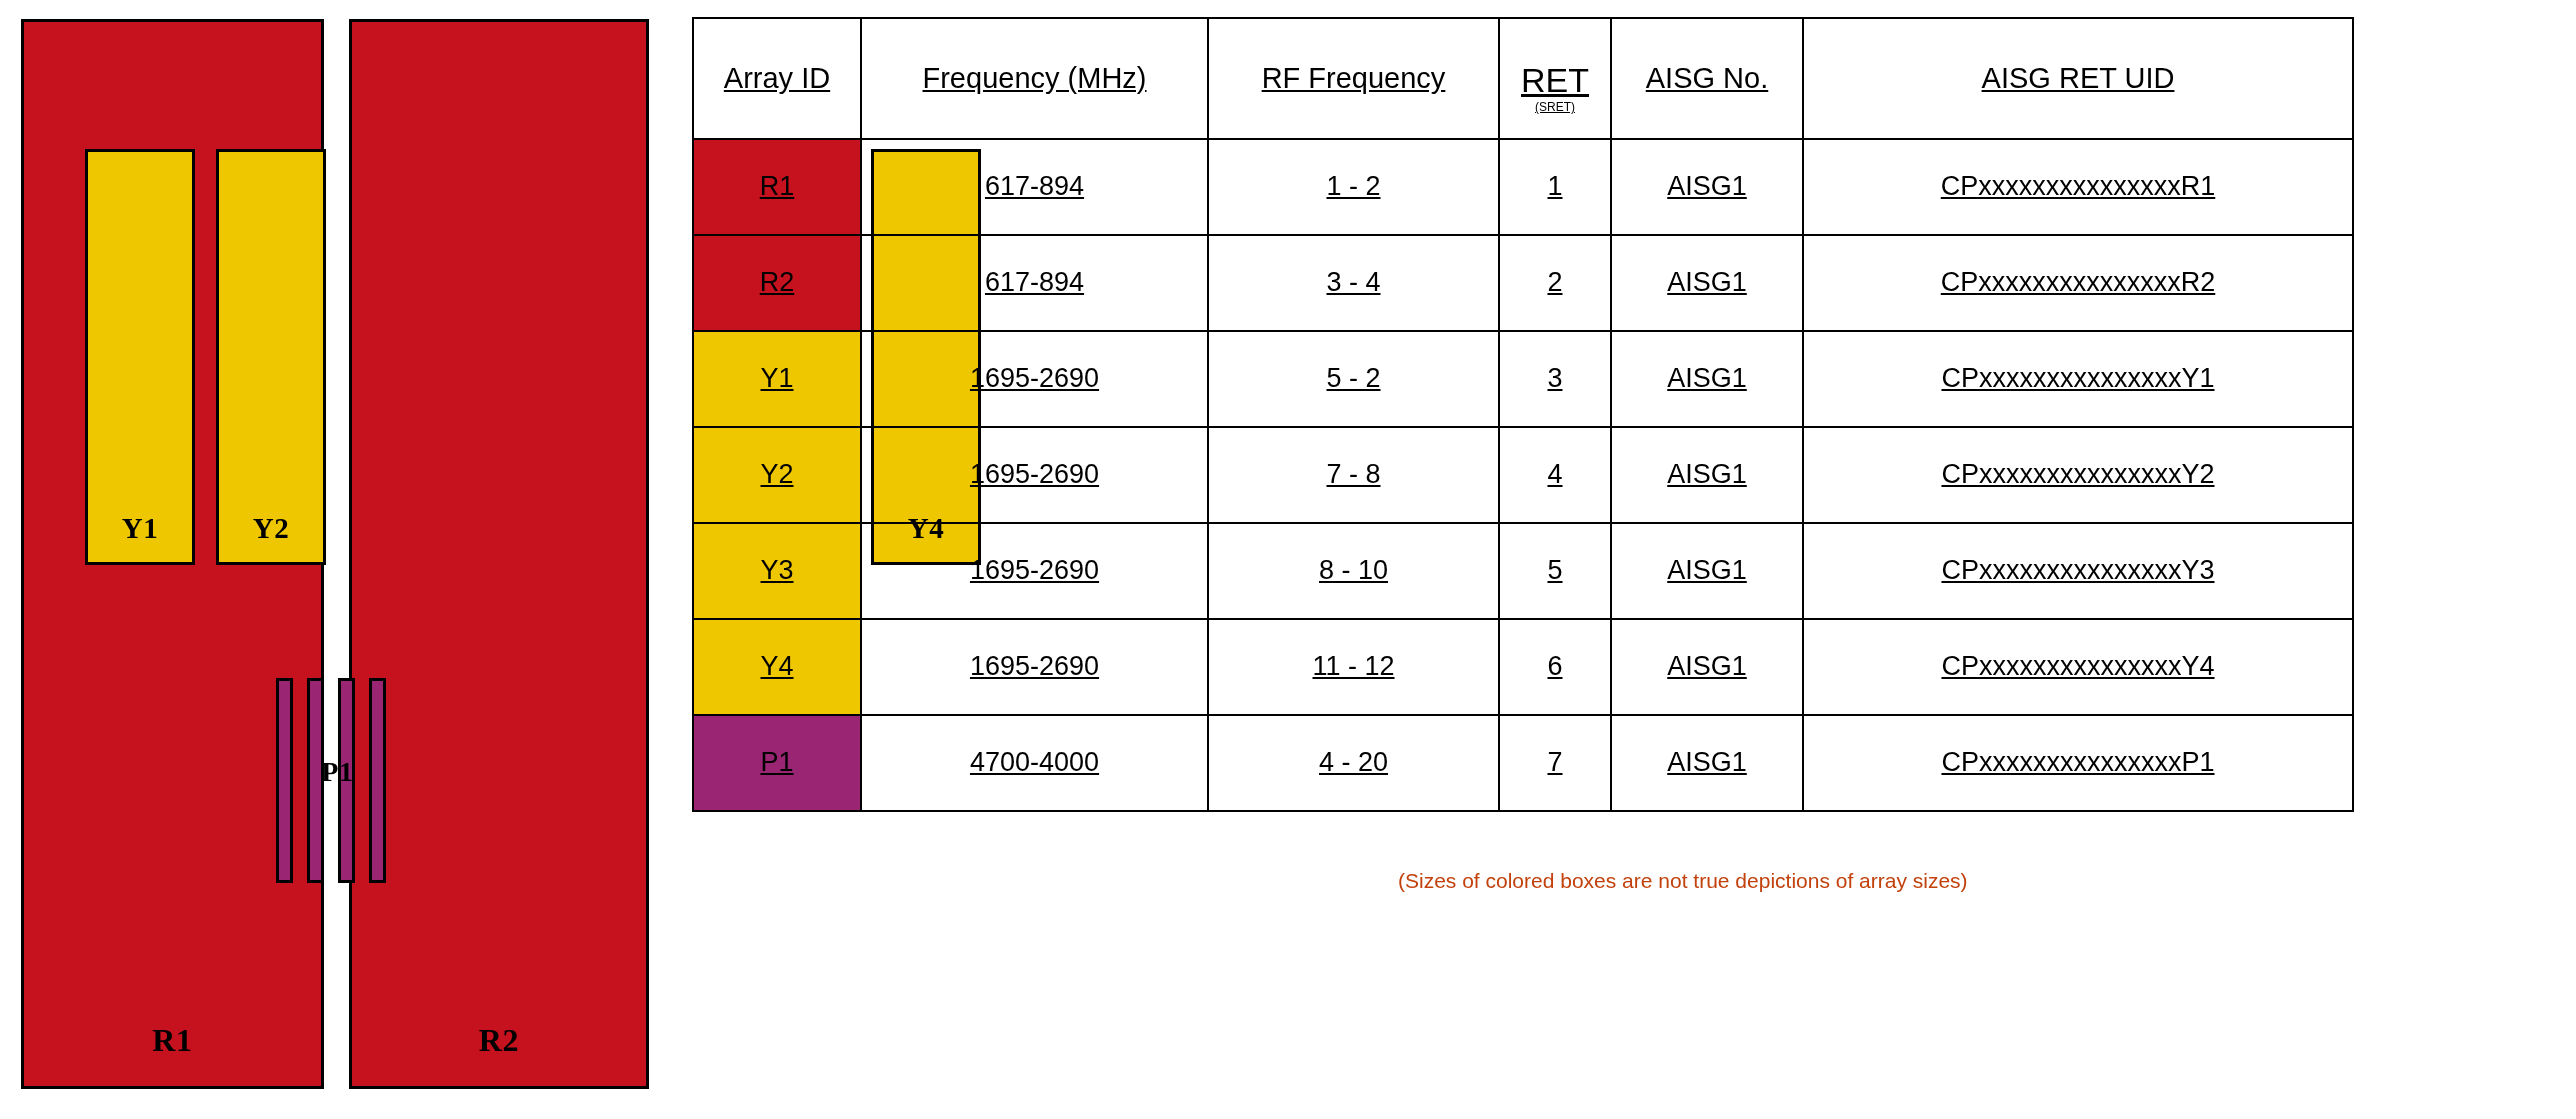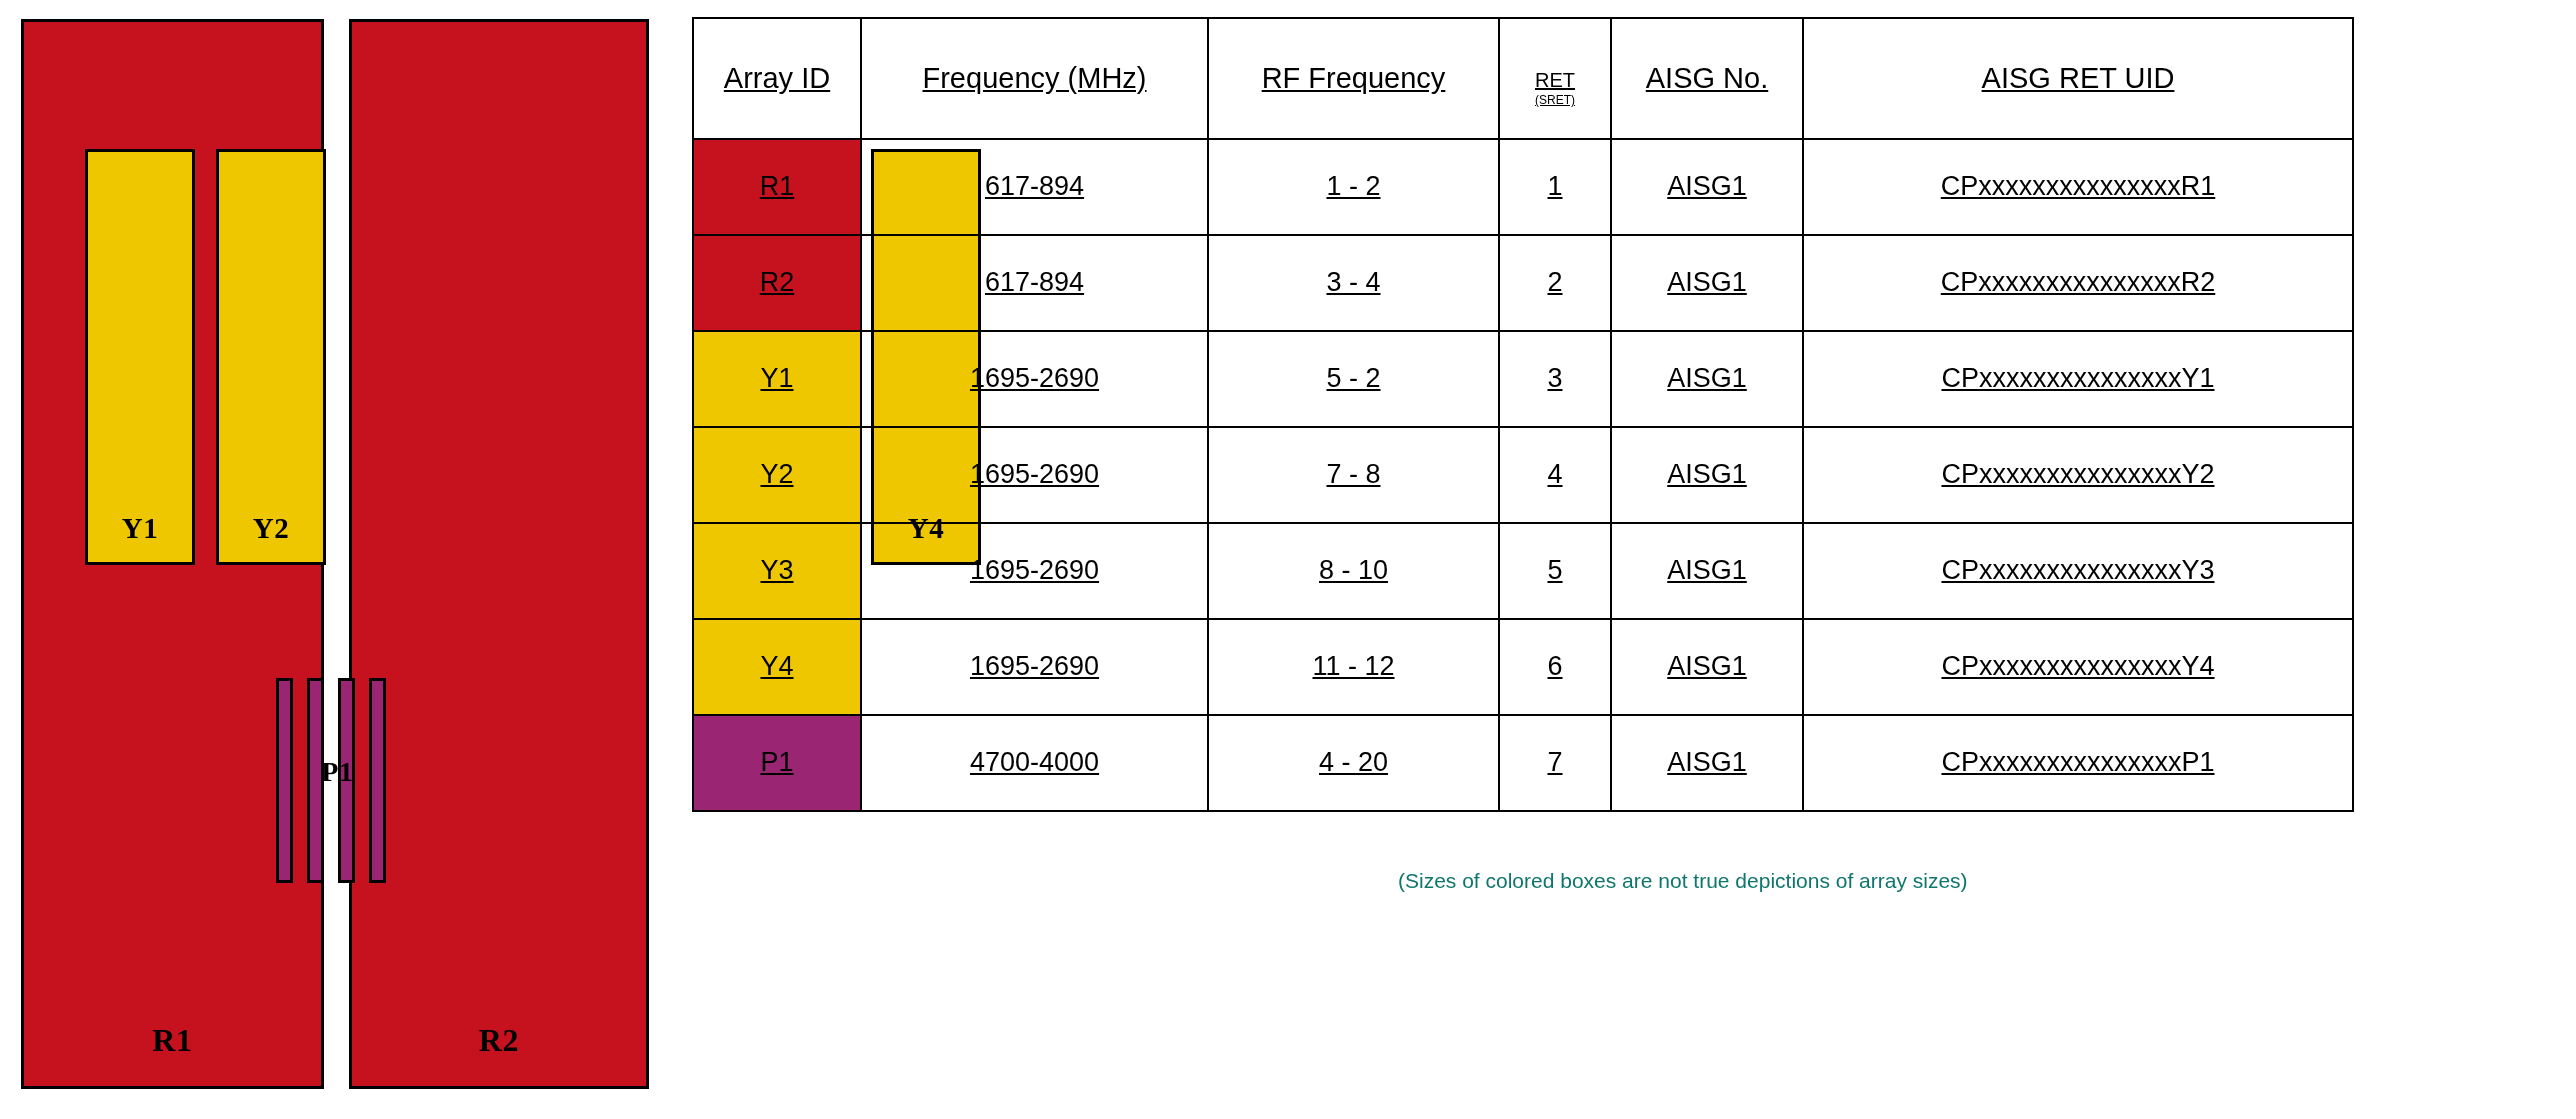--- a/index.html
+++ b/index.html
@@ -46,29 +46,29 @@
   table#array-table th,table#array-table td{
       border:2.8px solid #000;text-align:center;vertical-align:middle;
       font-size:27px;font-weight:normal;padding:0;height:94px;text-decoration:underline;}
   table#array-table thead th{height:119px;font-size:29px;}
   .col-array{width:168px;}
   .col-freq{width:347px;}
   .col-rf{width:291px;}
   .col-ret{width:112px;}
   .col-aisg{width:192px;}
   .col-uid{width:550px;}
-  .ret-head-main{display:block;font-size:20px;line-height:1.05;margin-top:24px;}
+  .ret-head-main{display:block;font-size:34px;line-height:1.05;margin-top:24px;}
   .ret-head-sub{display:block;font-size:12px;line-height:1.6;}
   td.id-cell{font-size:28px;}
   td.red{background:#C5121E;}
   td.yellow{background:#EFC700;}
   td.purple{background:#992573;}
 
   #table-footnote{position:absolute;left:706px;top:852px;font-size:21px;
-                  font-family:"Liberation Sans", sans-serif;color:#0f766e;}
+                  font-family:"Liberation Sans", sans-serif;color:#c2410c;}
 </style>
 </head>
 <body>
 
 <div id="antenna-diagram">
 
   <div class="panel" id="panel-r1">
     <div class="yellow-array" id="array-y1">
       <div class="array-label">Y1</div>
     </div>

